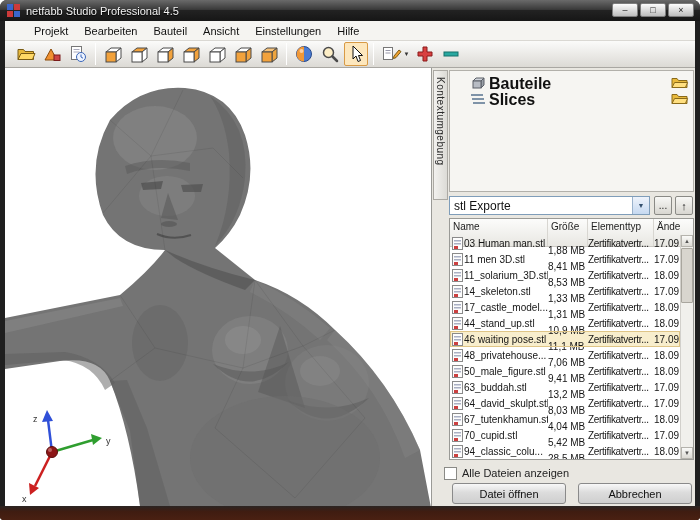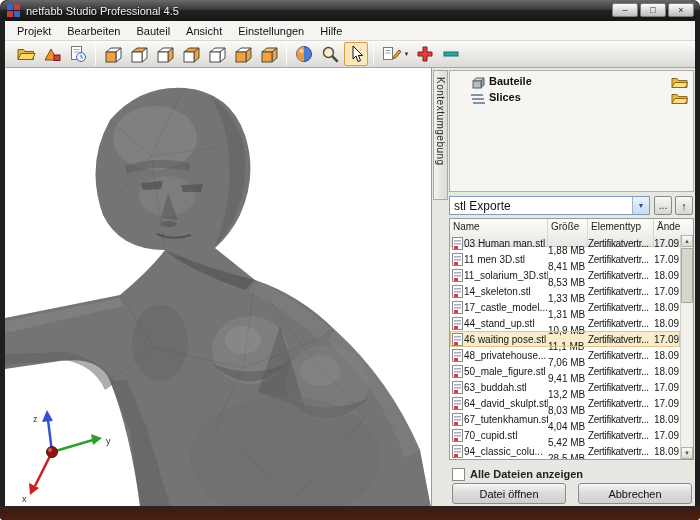--- a/index.html
+++ b/index.html
@@ -1,43 +1,43 @@
 <!DOCTYPE html>
 <html><head>
 <meta charset="utf-8">
 <style>
   html,body{margin:0;padding:0;background:#fff;font-family:"Liberation Sans",sans-serif;}
   *{box-sizing:border-box;}
   .win{position:relative;width:700px;height:520px;background:#1f1f1f;border-radius:7px 7px 4px 4px;overflow:hidden;}
   .frame-bottom{position:absolute;left:0;right:0;bottom:0;height:14px;background:linear-gradient(180deg,#2b2422 0%,#47201263 40%,#4a2012 100%);background-color:#3a1a10;}
   
-  .titlebar{position:absolute;left:0;top:0;right:0;height:21px;background:linear-gradient(180deg,#6a6a6a 0%,#3a3a3a 45%,#222 50%,#161616 100%);display:flex;align-items:center;padding-left:7px;border-radius:9px;}
+  .titlebar{position:absolute;left:0;top:0;right:0;height:21px;background:linear-gradient(180deg,#6a6a6a 0%,#3a3a3a 45%,#222 50%,#161616 100%);display:flex;align-items:center;padding-left:7px;}
   .titlebar .title{color:#f2f2f2;font-size:11px;margin-left:6px;text-shadow:0 1px 1px #000;white-space:nowrap;}
   .winbtns{position:absolute;right:6px;top:3px;display:flex;gap:2px;}
   .wbtn{width:26px;height:14px;border:1px solid #7d7d7d;border-radius:2px;background:linear-gradient(180deg,#fdfdfd,#bdbdbd);color:#222;font-size:9px;line-height:12px;text-align:center;cursor:default;}
   
   .app{position:absolute;left:5px;right:5px;top:21px;bottom:14px;background:#fff;}
-  .menubar{position:absolute;left:0;right:0;top:0;height:20px;background:#f5f4f1;border-bottom:1px solid #dad8d3;display:flex;align-items:center;padding-left:4px;}
+  .menubar{position:absolute;left:0;right:0;top:0;height:20px;background:#f5f4f1;border-bottom:1px solid #dad8d3;display:flex;align-items:center;padding-left:21px;}
   .menu-item{font-size:11px;color:#111;padding:2px 8px;}
   .toolbar{position:absolute;left:0;right:0;top:20px;height:27px;background:linear-gradient(180deg,#fbfbfa,#dcdad5);border-bottom:1px solid #a9a7a2;display:flex;align-items:center;padding-left:8px;}
   .tbtn{width:24px;height:24px;display:flex;align-items:center;justify-content:center;border:1px solid transparent;border-radius:2px;margin:0 1px;position:relative;}
   .tbtn.wide{width:32px;}
   .tbtn.selected{background:#fde7bd;border-color:#d89a45;}
   .tbtn .caret{font-size:6px;color:#333;margin-left:1px;}
   .tsep{width:1px;height:22px;background:#b4b4b0;border-right:1px solid #fff;margin:0 4px;}
   
   .viewport{position:absolute;left:0;top:47px;width:427px;bottom:0;background:#fff;border-right:1px solid #9a9a96;overflow:hidden;}
   
   .panel{position:absolute;left:427px;top:47px;right:0;bottom:0;background:#e9e7e1;}
   .vtab{position:absolute;left:1px;top:2px;width:15px;height:130px;background:linear-gradient(90deg,#f2f1ee,#dcdbd6);border:1px solid #aba9a3;display:flex;align-items:flex-start;justify-content:center;padding-top:6px;}
   .vtab span{writing-mode:vertical-rl;font-size:10px;color:#2a2a2a;letter-spacing:0.5px;}
   .treebox{position:absolute;left:17px;top:2px;width:245px;height:122px;background:#f6f5f2;border:1px solid #b2b0aa;}
   .trow{position:absolute;left:0;width:100%;height:16px;}
   .trow .ticon{position:absolute;left:21px;top:2px;}
-  .trow .tlabel{position:absolute;left:39px;top:1px;font-size:11px;font-weight:bold;color:#111;white-space:nowrap;}
+  .trow .tlabel{position:absolute;left:39px;top:1px;font-size:16px;font-weight:bold;color:#111;white-space:nowrap;}
   .trow .tfolder{position:absolute;right:4px;top:1px;width:18px;height:14px;}
   .combo{position:absolute;left:17px;top:128px;width:201px;height:19px;background:#fff;border:1px solid #7f9db9;}
   .combo .combo-text{position:absolute;left:4px;top:2px;font-size:12px;color:#111;}
   .combo .combo-arrow{position:absolute;right:0;top:0;width:17px;height:17px;background:linear-gradient(180deg,#eef3fb,#c6d9f1);border-left:1px solid #9ab2cc;color:#33506e;font-size:7px;display:flex;align-items:center;justify-content:center;}
   .mini{position:absolute;top:128px;height:19px;width:18px;background:linear-gradient(180deg,#f8f8f6,#d8d6d0);border:1px solid #8a8a86;border-radius:2px;font-size:10px;color:#222;display:flex;align-items:center;justify-content:center;padding:0;font-family:"Liberation Sans",sans-serif;}
   .mini.dots{left:222px;}
   .mini.up{left:243px;font-weight:bold;font-size:11px;color:#1a1a1a;}
   .filetable{position:absolute;left:17px;top:150px;width:245px;height:242px;background:#fff;border:1px solid #9a9a96;}
   .thead{position:absolute;left:0;right:0;top:0;height:28px;background:linear-gradient(180deg,#fcfcfb,#e8e7e2);border-bottom:1px solid #c9c7c2;display:flex;}
   .hcell{font-size:10px;color:#222;border-right:1px solid #d8d6d1;padding:2px 0 0 3px;white-space:nowrap;overflow:hidden;}
@@ -48,21 +48,21 @@
   .cell{font-size:10px;color:#151515;white-space:nowrap;overflow:hidden;}
   .c-icon{width:14px;padding-left:2px;display:flex;align-items:center;}
   .c-name{width:84px;}
   .c-size{width:40px;margin-top:15px;}
   .c-type{width:66px;letter-spacing:-0.3px;}
   .c-date{flex:1;}
   .scroll{position:absolute;top:16px;right:0;width:13px;bottom:0;background:#f1f0ec;border-left:1px solid #d2d0cb;}
   .sb-btn{position:absolute;left:0;width:12px;height:12px;background:linear-gradient(180deg,#fafaf8,#dcdad4);border:1px solid #b5b3ad;color:#555;font-size:6px;display:flex;align-items:center;justify-content:center;}
   .sb-up{top:0;} .sb-down{bottom:0;}
   .sb-thumb{position:absolute;left:0;top:13px;width:12px;height:55px;background:#d8d5ce;border:1px solid #a9a69e;border-radius:1px;}
-  .checkrow{position:absolute;left:20px;top:399px;height:14px;display:flex;align-items:center;font-weight:bold;}
+  .checkrow{position:absolute;left:12px;top:399px;height:14px;display:flex;align-items:flex-start;}
   .checkbox{width:13px;height:13px;background:#fff;border:1px solid #8a8a86;margin-right:5px;}
   .chklabel{font-size:11px;color:#222;}
   .btn{position:absolute;top:415px;height:21px;width:114px;background:linear-gradient(180deg,#f8f8f8,#dcdcdc 45%,#cfcfcf);border:1px solid #8a8a8a;border-radius:3px;font-size:11px;color:#111;font-family:"Liberation Sans",sans-serif;}
   .btn.open{left:20px;} .btn.cancel{left:146px;}
 </style>
 </head>
 <body>
 
 <div class="win">
 

